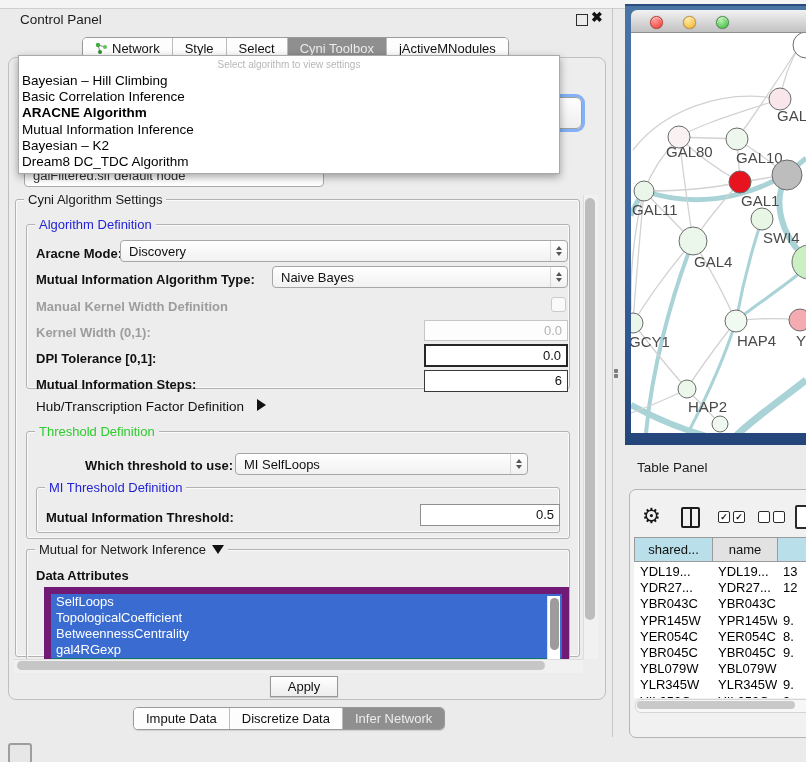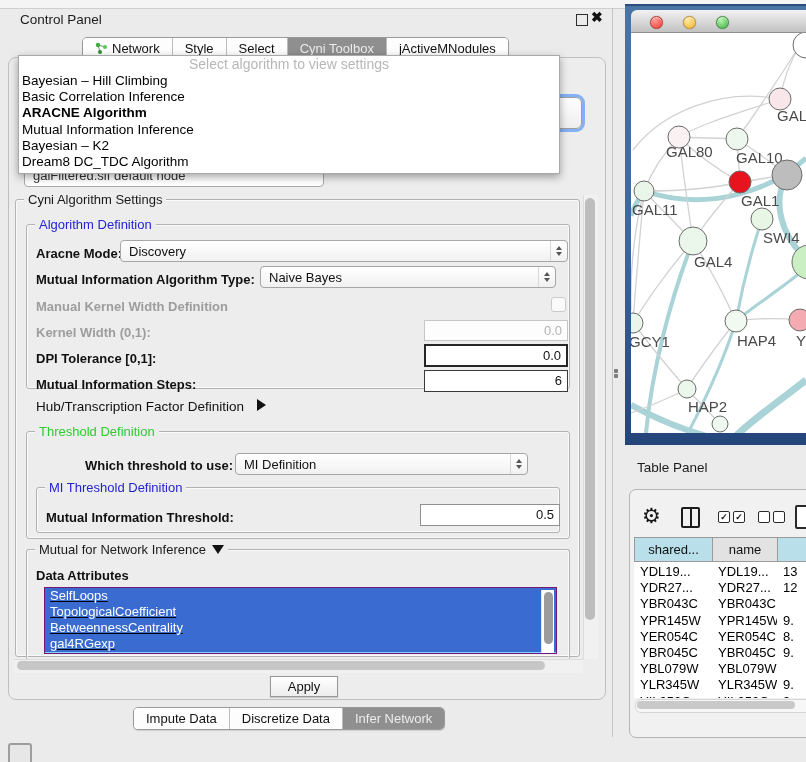--- a/index.html
+++ b/index.html
@@ -46,38 +46,38 @@
          padding:2px 5px 0 0;border:1px solid #8f8f8f;}
   .field.dis{border-color:#c6c6c6;color:#b2b2b2;background:#fdfdfd;}
   .field.strong{border:2px solid #262626;}
   .field.med{border:1px solid #3a3a3a;}
 
   .checkbox{width:13px;height:13px;border:1.5px solid #cbcbcb;border-radius:3px;background:#fafafa;}
 
   .tri-right{width:0;height:0;border-top:6px solid transparent;border-bottom:6px solid transparent;border-left:9px solid #111;display:inline-block;}
   .tri-down{width:0;height:0;border-left:6px solid transparent;border-right:6px solid transparent;border-top:9px solid #111;display:inline-block;margin-left:6px;}
 
-  .attr-list{background:#7dd3fc;border:1px solid #701a75;overflow:hidden;text-decoration:underline;}
+  .attr-list{background:#0f766e;border:7px solid #701a75;overflow:hidden;}
   .attr-item{height:16px;line-height:16px;background:#3a6bd0;color:#fff;font-size:13px;padding-left:5px;}
   .list-scroll{position:absolute;right:2px;top:2px;width:12px;bottom:0;background:#fff;border-left:1px solid #e2e2e2;}
   .list-thumb{position:absolute;left:1.5px;top:2px;width:9px;height:52px;background:#9c9c9c;border-radius:5px;}
 
   .vscroll{left:583px;top:195px;width:14px;height:464px;background:#f1f1f1;border-left:1px solid #dcdcdc;}
   .vthumb{left:585px;top:198px;width:10px;height:422px;background:#bdbdbd;border-radius:5px;}
   .hscroll{left:14px;top:659px;width:569px;height:13px;background:#f1f1f1;border-top:1px solid #dcdcdc;}
   .hthumb{left:17px;top:661px;width:528px;height:9px;background:#c6c6c6;border-radius:5px;}
 
   .btn{box-sizing:border-box;border:1px solid #979797;border-radius:0;
        background:linear-gradient(#ffffff,#ededed);font-size:13px;color:#111;
        display:flex;align-items:center;justify-content:center;box-shadow:0 1px 1px rgba(0,0,0,.15);}
 
   
   .popup{left:18px;top:55px;width:540px;height:117px;background:#fff;border:1px solid #a9a9a9;
          box-shadow:0 3px 8px rgba(0,0,0,.35);z-index:50;}
-  .popup-prompt{height:17px;line-height:17px;text-align:center;color:#b7b7b7;font-size:14px;}
+  .popup-prompt{height:17px;line-height:17px;text-align:center;color:#b7b7b7;font-size:10px;}
   .dd-item{height:16.2px;line-height:16.2px;font-size:13.5px;color:#000;padding-left:3px;white-space:nowrap;}
   .dd-item.bold{font-weight:bold;}
   .ghost-combo{left:24px;top:163px;width:300px;height:24px;z-index:5;border:1px solid #ababab;border-radius:4px;
                background:#fff;font-size:13px;color:#333;line-height:24px;padding-left:8px;box-sizing:border-box;}
   .combo-frag{left:554px;top:97px;width:26px;height:30px;z-index:4;background:linear-gradient(#fff,#eee);
               border:1px solid #9f9f9f;border-radius:6px;box-shadow:0 0 0 3px rgba(95,155,250,.75);}
 
   
   .grip{left:613px;top:368px;width:6px;height:12px;}
   .grip i{display:block;width:4px;height:4px;background:#7d7d7d;border-radius:1px;margin:1px auto;}
@@ -164,21 +164,21 @@
   </div>
   <div class="abs lbl" style="left:36px;top:246px;">Aracne Mode:</div>
   <div class="abs lbl" style="left:36px;top:272px;">Mutual Information Algorithm Type:</div>
   <div class="abs combo" style="left:120px;top:240px;width:448px;">
     <span class="combo-val">Discovery</span>
     <span class="combo-arrows">
         <i class="up"></i>
         <i class="dn"></i>
       </span>
   </div>
-  <div class="abs combo" style="left:260px;top:266px;width:296px;">
+  <div class="abs combo" style="left:272px;top:266px;width:296px;">
     <span class="combo-val">Naive Bayes</span>
     <span class="combo-arrows">
         <i class="up"></i>
         <i class="dn"></i>
       </span>
   </div>
   <div class="abs lbl dis" style="left:36px;top:299px;">Manual Kernel Width Definition</div>
   <div class="abs checkbox" style="left:551px;top:297px;"></div>
   <div class="abs lbl dis" style="left:36px;top:325px;">Kernel Width (0,1):</div>
   <div class="abs field dis" style="left:424px;top:320px;width:144px;height:21px;">0.0</div>
@@ -190,21 +190,21 @@
   <div class="abs plain" style="left:36px;top:399px;">
     <span>Hub/Transcription Factor Definition</span>
     <span class="tri-right" style="margin-left:9px;"></span>
   </div>
 
   <div class="abs groupbox" style="left:26px;top:431px;width:542px;height:106px;">
     <span class="gb-title t-green">Threshold Definition</span>
   </div>
   <div class="abs lbl" style="left:85px;top:458px;">Which threshold to use:</div>
   <div class="abs combo" style="left:235px;top:453px;width:293px;">
-    <span class="combo-val">MI Definition</span>
+    <span class="combo-val">MI SelfLoops</span>
     <span class="combo-arrows">
         <i class="up"></i>
         <i class="dn"></i>
       </span>
   </div>
   <div class="abs groupbox" style="left:36px;top:487px;width:522px;height:44px;">
     <span class="gb-title t-blue">MI Threshold Definition</span>
   </div>
   <div class="abs lbl" style="left:46px;top:510px;">Mutual Information Threshold:</div>
   <div class="abs field" style="left:420px;top:504px;width:140px;height:22px;">0.5</div>

